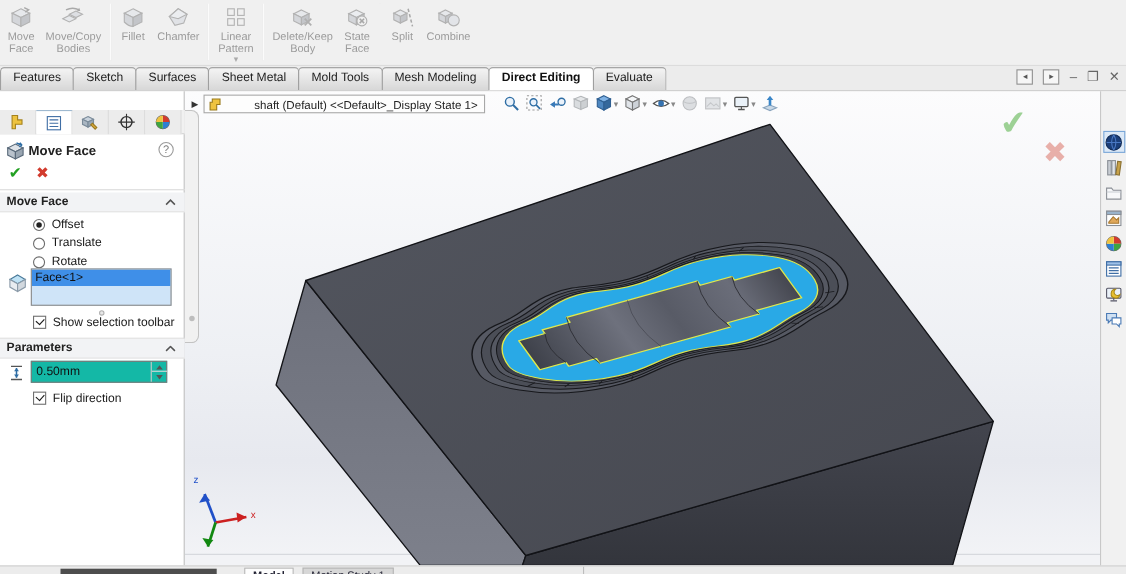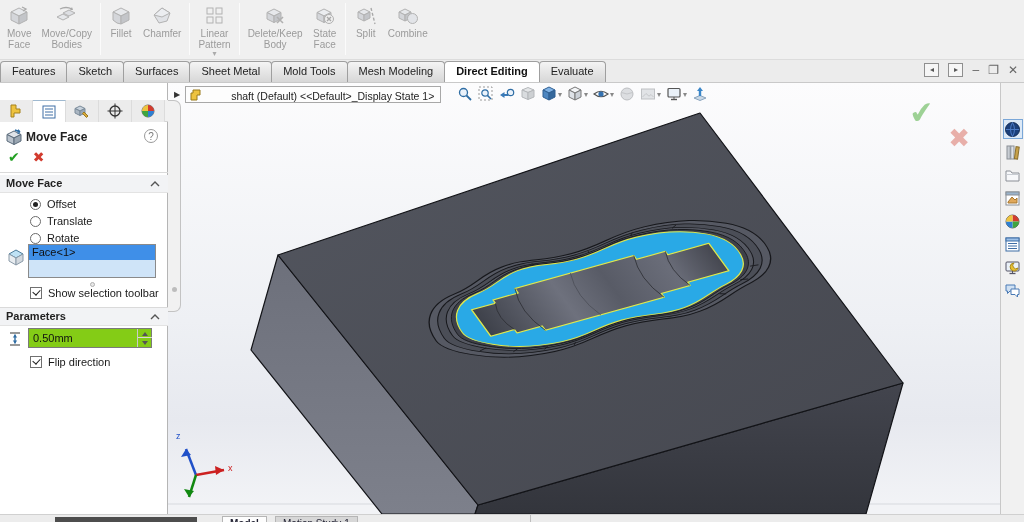--- a/index.html
+++ b/index.html
@@ -41,21 +41,21 @@
   .radio { width:11px; height:11px; border:1px solid #6b6b6b; border-radius:50%; background:#fff; margin-right:6px; position:relative; }
   .radio.sel::after { content:""; position:absolute; left:2px; top:2px; width:5px; height:5px; border-radius:50%; background:#222; }
   .cb-row { position:absolute; display:flex; align-items:center; }
   .cb { width:12px; height:12px; border:1px solid #707070; background:#fff; margin-right:6px; position:relative; }
   .cb.checked::after { content:""; position:absolute; left:2px; top:1px; width:6px; height:4px; border-left:1.8px solid #1c1c1c; border-bottom:1.8px solid #1c1c1c; transform:rotate(-48deg); }
   #sel-box { position:absolute; left:28px; top:161px; width:128px; height:34px; border:1px solid #8a8a8a; background:#cfe4f8; overflow:hidden; }
   #sel-box .sel-item { height:15px; background:#3f8fe8; color:#101010; font-size:11px; padding:1px 3px; }
   #sel-grip { position:absolute; left:90px; top:199px; width:5px; height:5px; border:1px solid #b0b0b0; border-radius:50%; background:#e8e8e8; }
   #selbox-ico { position:absolute; left:7px; top:165px; }
   #dist-ico { position:absolute; left:6px; top:247px; }
-  #spinbox { position:absolute; left:28px; top:245px; width:124px; height:20px; border:1px solid #7a7a7a; background:#84cc16; }
+  #spinbox { position:absolute; left:28px; top:245px; width:124px; height:20px; border:1px solid #7a7a7a; background:#14b8a6; }
   #spinbox input { position:absolute; left:0; top:0; width:108px; height:18px; border:none; outline:none; font-size:11px; font-family:inherit; padding:2px 4px; color:#111; background:transparent; }
   #spin-btns { position:absolute; right:0; top:0; width:14px; height:18px; border-left:1px solid #c9c9c9; }
   .sp-up,.sp-dn { position:absolute; left:0; width:14px; height:9px; }
   .sp-up { top:0; border-bottom:1px solid #d9d9d9; }
   .sp-dn { bottom:0; }
   .sp-up::after { content:""; position:absolute; left:4px; top:3px; border-left:3px solid transparent; border-right:3px solid transparent; border-bottom:4px solid #555; }
   .sp-dn::after { content:""; position:absolute; left:4px; top:3px; border-left:3px solid transparent; border-right:3px solid transparent; border-top:4px solid #555; }
 
   
   #viewport { position:absolute; left:168px; top:83px; width:832px; height:431px; background:linear-gradient(180deg,#fcfcfd 0%,#eef0f4 55%,#e7e9ef 78%,#f3f4f7 100%); overflow:hidden; }

